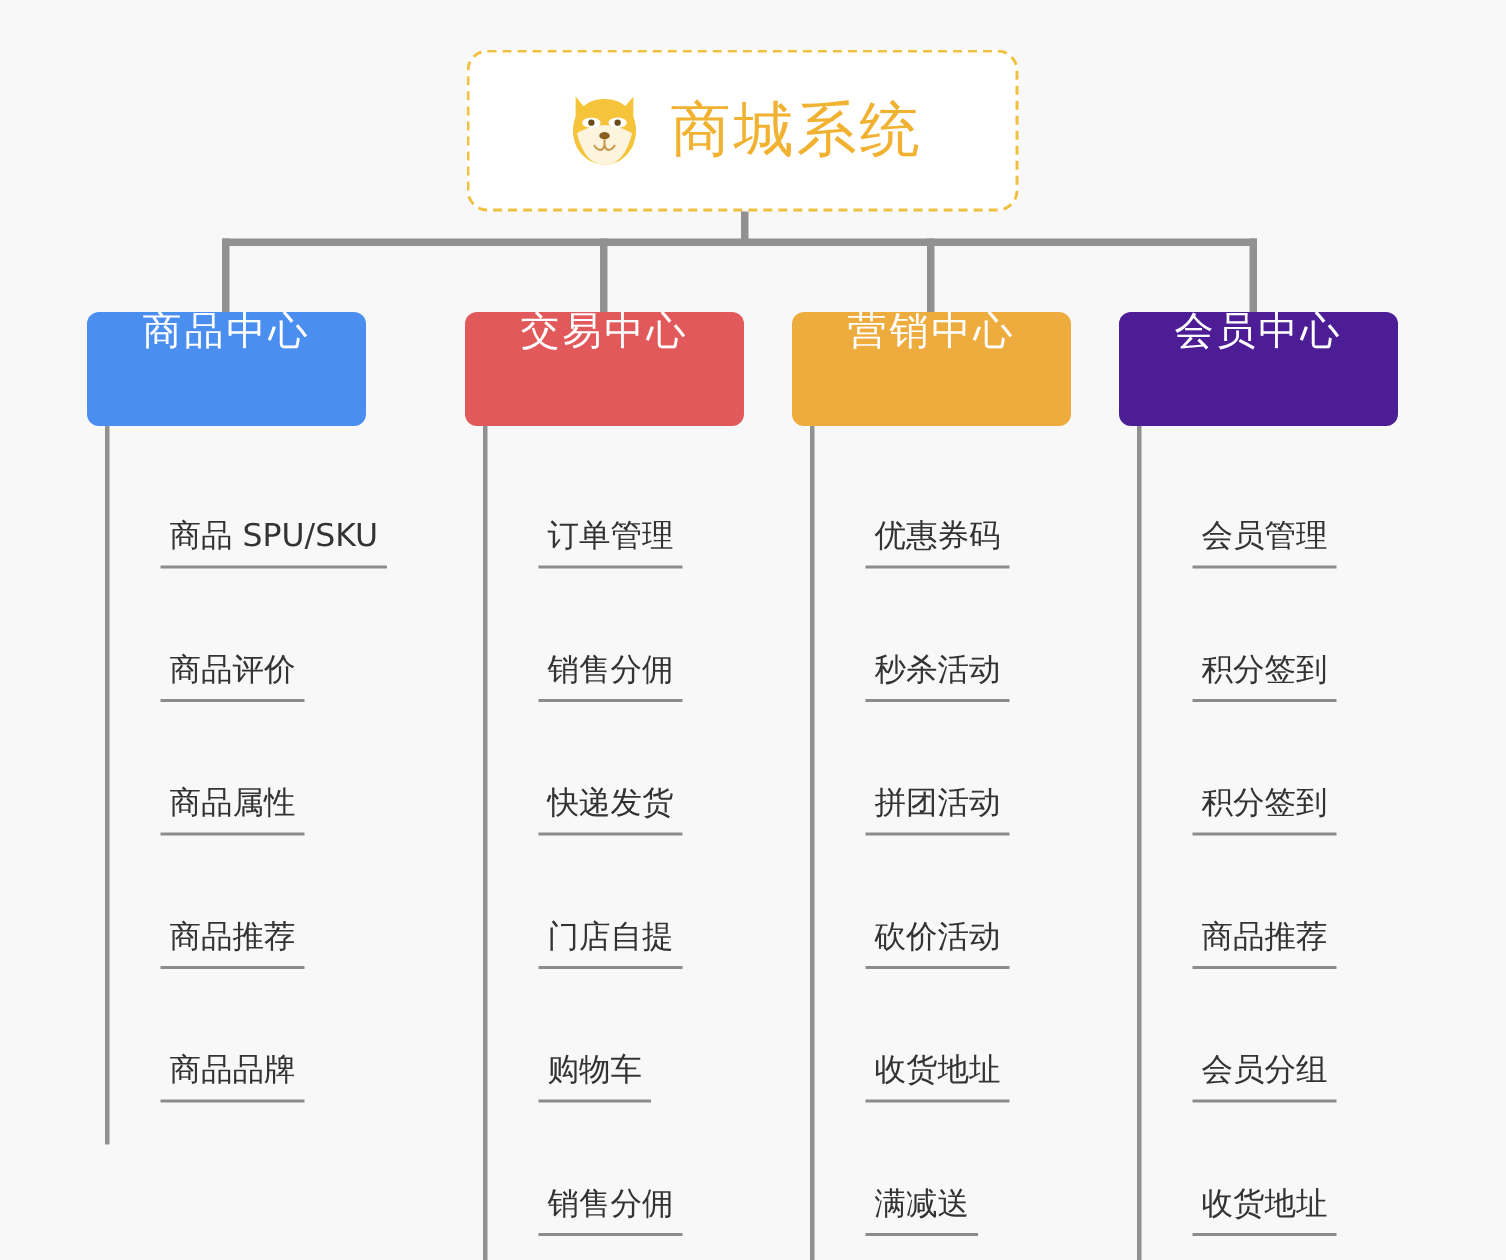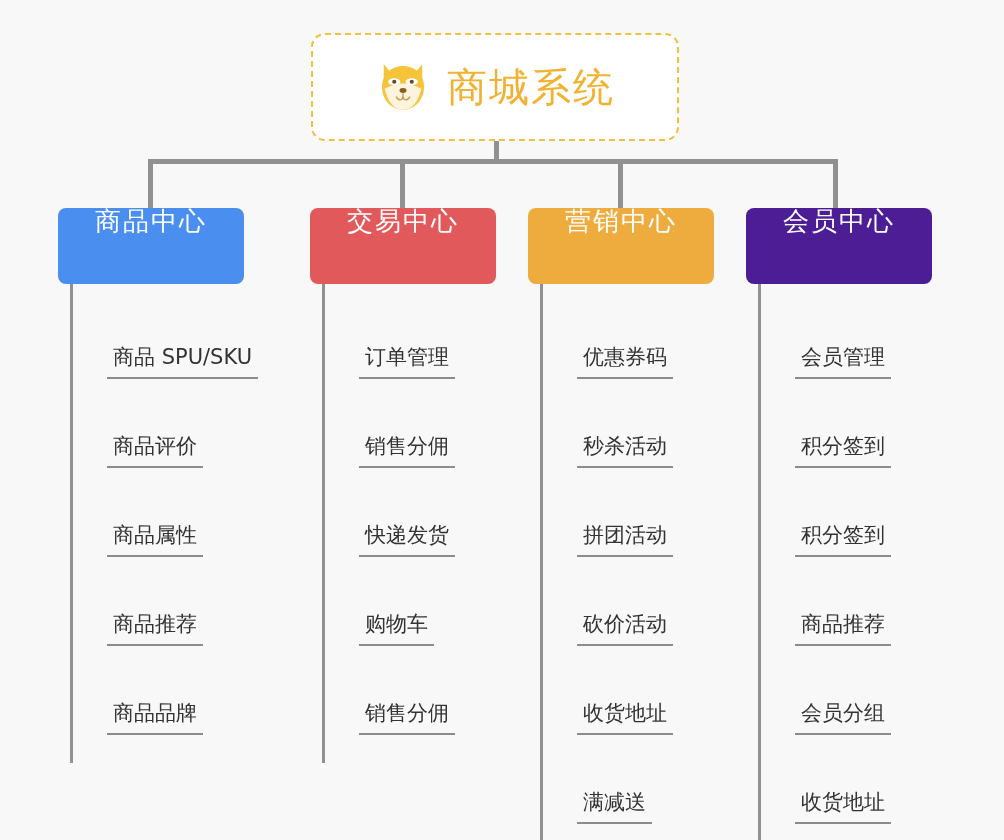--- a/index.html
+++ b/index.html
@@ -155,20 +155,23 @@
       <div class="leaf">
           <span class="leaf-label">订单管理</span>
         </div>
       <div class="leaf">
           <span class="leaf-label">销售分佣</span>
         </div>
       <div class="leaf">
           <span class="leaf-label">快递发货</span>
         </div>
       <div class="leaf">
+          <span class="leaf-label">门店自提</span>
+        </div>
+      <div class="leaf">
           <span class="leaf-label">购物车</span>
         </div>
       <div class="leaf">
           <span class="leaf-label">销售分佣</span>
         </div>
     </div>
   </div>
 
   <div class="column" style="left:528px;">
     <div class="col-head" style="background: rgb(238, 172, 62);">

